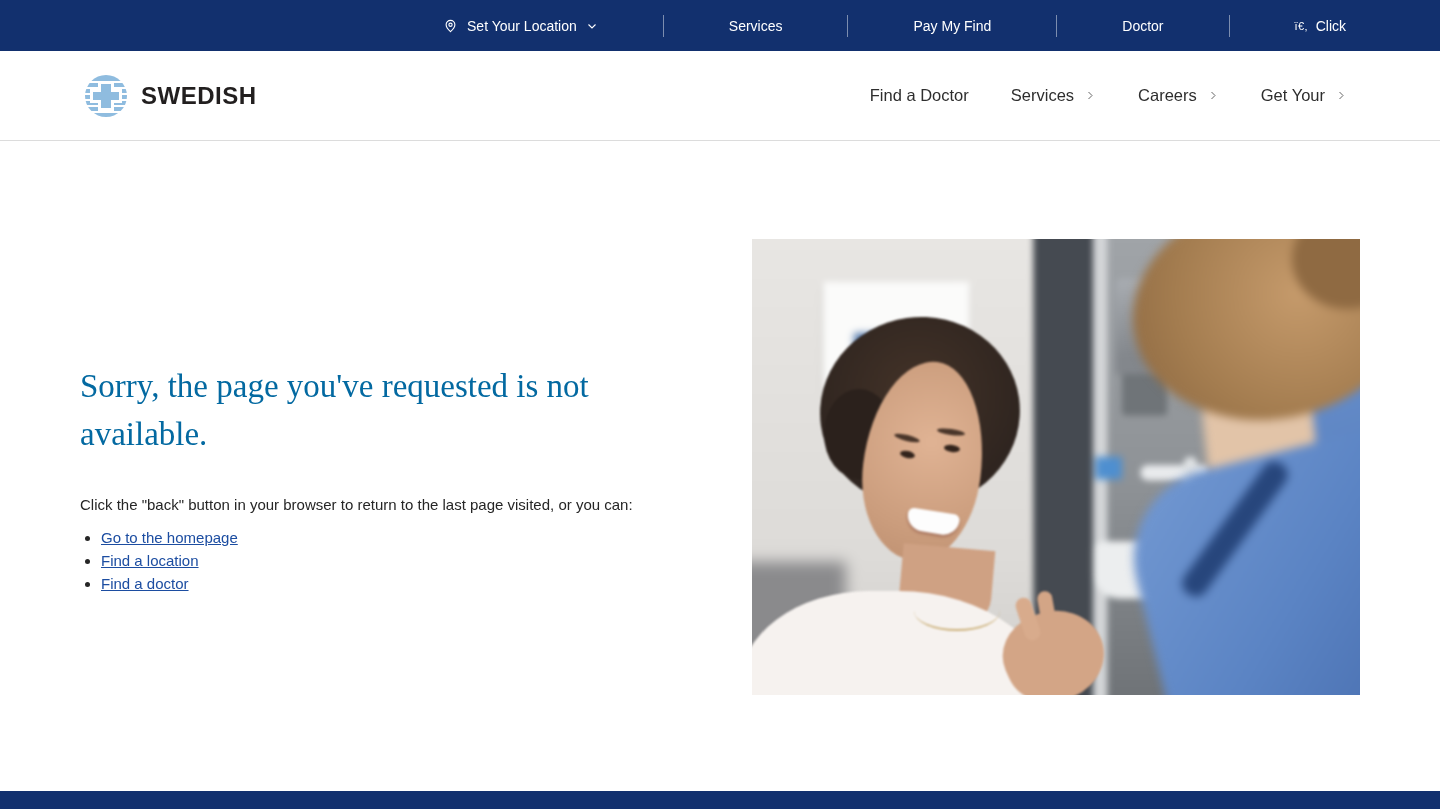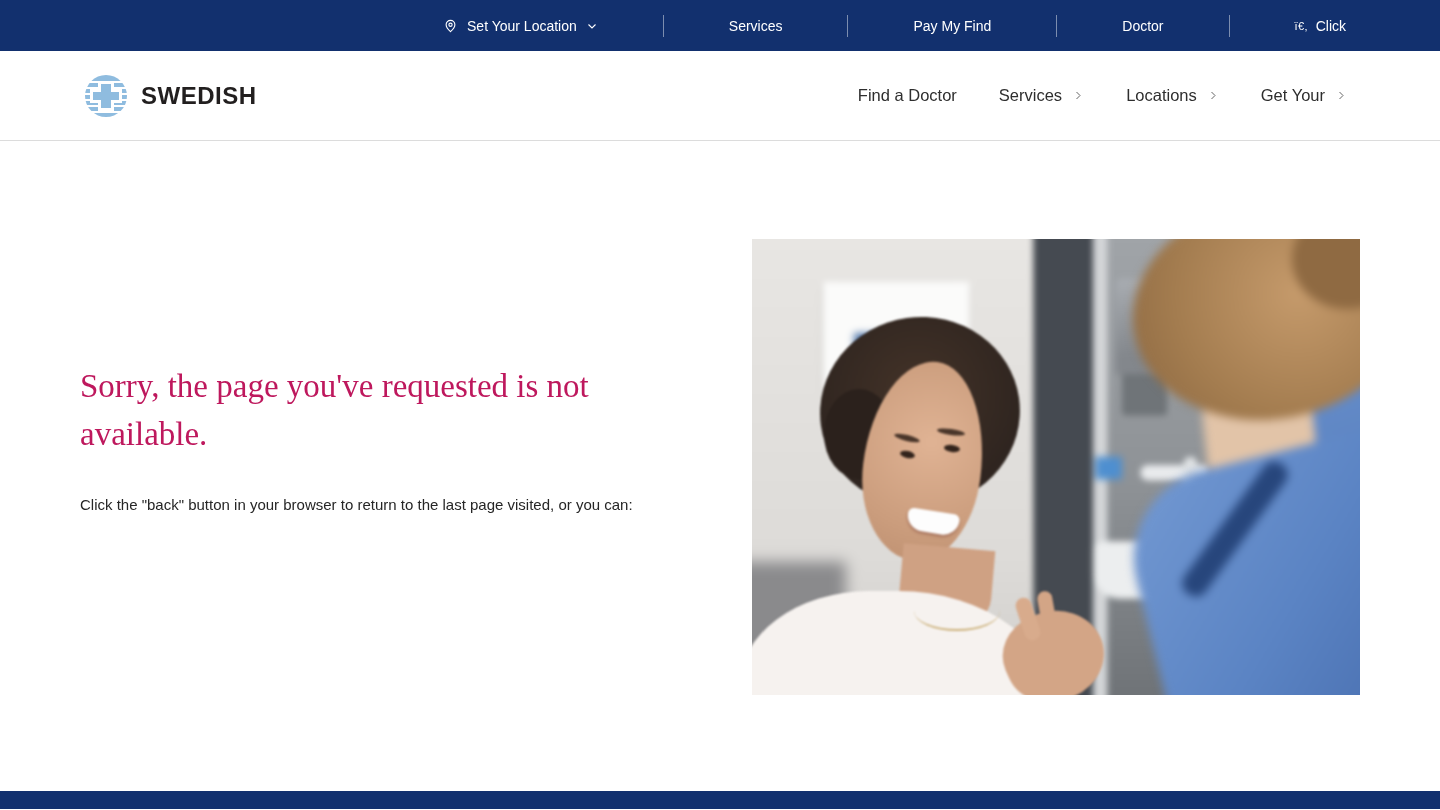--- a/index.html
+++ b/index.html
@@ -87,21 +87,21 @@
     justify-content: space-between;
     padding: 98px 80px 0 80px;
     background: #fff;
   }
   .left-col { width: 620px; padding-top: 123px; }
   .page-heading {
     font-family: "Liberation Serif", serif;
     font-size: 33px;
     font-weight: 400;
     line-height: 48px;
-    color: #be185d;
+    color: #0369a1;
   }
   .intro {
     margin-top: 37px;
     font-size: 15px;
     line-height: 20px;
     color: #262626;
   }
   .help-links {
     margin-top: 11px;
     padding-left: 21px;
@@ -238,21 +238,21 @@
     </div>
     <div class="nav-item">
       <span>Services</span>
       <span>
         <svg width="12" height="13" viewBox="0 0 24 24" fill="none" stroke="#666666" stroke-width="2">
           <polyline points="9,5 16,12 9,19"></polyline>
         </svg>
       </span>
     </div>
     <div class="nav-item">
-      <span>Locations</span>
+      <span>Careers</span>
       <span>
         <svg width="12" height="13" viewBox="0 0 24 24" fill="none" stroke="#666666" stroke-width="2">
           <polyline points="9,5 16,12 9,19"></polyline>
         </svg>
       </span>
     </div>
     <div class="nav-item">
       <span>Get Your</span>
       <span>
         <svg width="12" height="13" viewBox="0 0 24 24" fill="none" stroke="#666666" stroke-width="2">
@@ -260,20 +260,31 @@
         </svg>
       </span>
     </div>
   </div>
 </div>
 
 <div class="main">
   <div class="left-col">
     <h1 class="page-heading">Sorry, the page you've requested is not available.</h1>
     <p class="intro">Click the "back" button in your browser to return to the last page visited, or you can:</p>
+    <ul class="help-links">
+      <li>
+        <a>Go to the homepage</a>
+      </li>
+      <li>
+        <a>Find a location</a>
+      </li>
+      <li>
+        <a>Find a doctor</a>
+      </li>
+    </ul>
   </div>
 
   <div class="photo">
     <div class="ph-bg">
       <div class="ph-leftwall"></div>
       <div class="ph-corner"></div>
       <div class="ph-poster"></div>
       <div class="ph-poster-mark1"></div>
       <div class="ph-poster-mark2"></div>
       <div class="ph-slate"></div>

